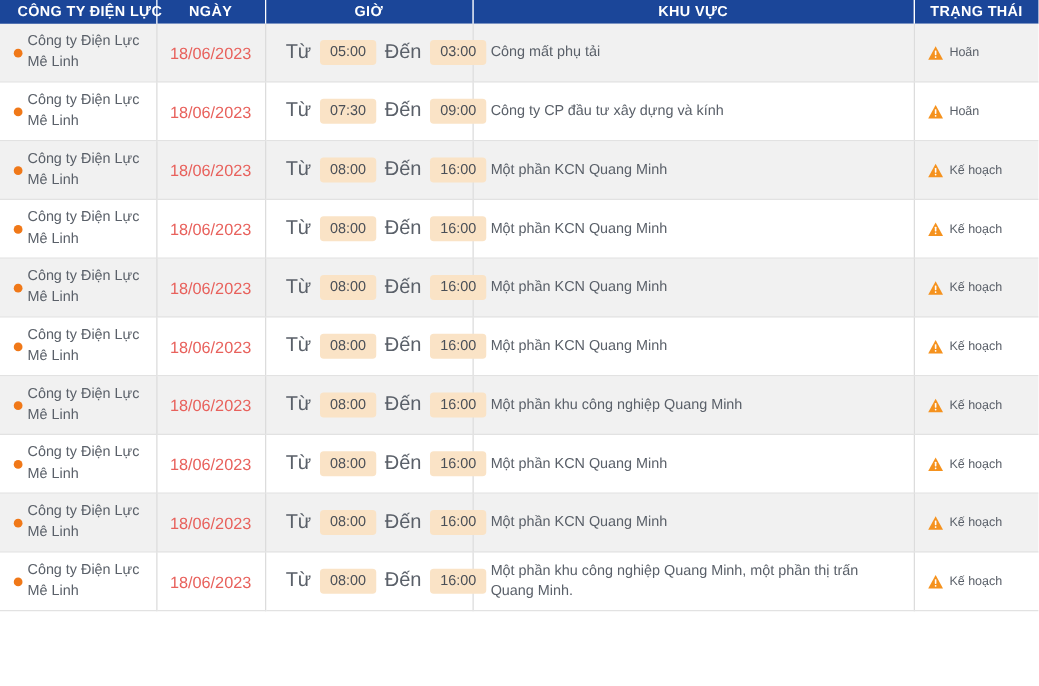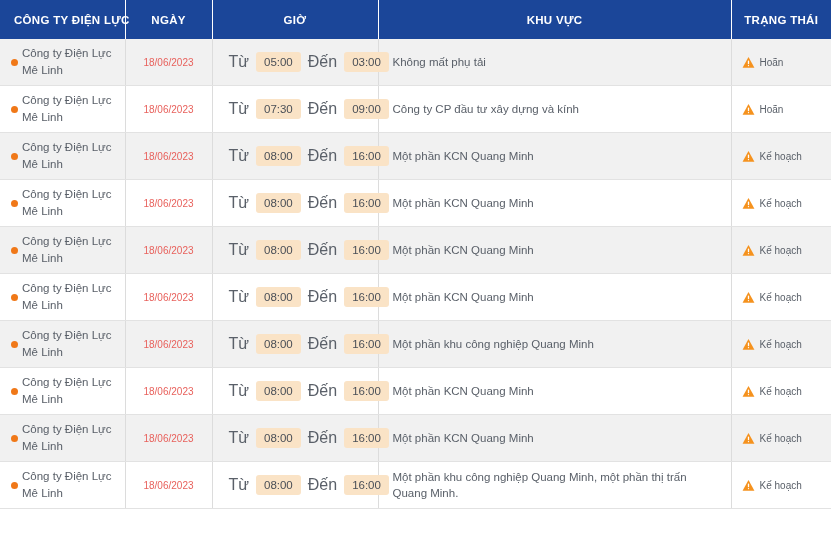--- a/index.html
+++ b/index.html
@@ -21,21 +21,21 @@
     table-layout: fixed;
   }
   
   thead th {
     background: #1b4699;
     color: #ffffff;
     font-size: 11.5px;
     font-weight: bold;
     letter-spacing: 0.3px;
     text-transform: uppercase;
-    height: 39px;
+    height: 19px;
     padding: 0 8px;
     text-align: center;
     vertical-align: middle;
     border-right: 1px solid #ffffff;
     box-sizing: border-box;
     white-space: nowrap;
   }
   thead th.th-company { text-align: left; padding-left: 14px; }
   thead th:last-child { border-right: none; }
 
@@ -77,21 +77,21 @@
     width: 7px;
     height: 7px;
     border-radius: 50%;
     background: #f07818;
   }
 
   
   td.date {
     text-align: center;
     color: #e8615c;
-    font-size: 10px;
+    font-size: 13px;
     white-space: nowrap;
   }
 
   
   td.time {
     padding: 0 10px;
     white-space: nowrap;
   }
   .time-inner {
     display: flex;
@@ -169,21 +169,21 @@
           <td class="company"><span class="dot"></span><span>Công ty Điện Lực Mê Linh</span></td>
           <td class="date"><span>18/06/2023</span></td>
           <td class="time">
             <div class="time-inner">
               <span class="time-label">Từ</span>
               <span class="time-chip">05:00</span>
               <span class="time-label">Đến</span>
               <span class="time-chip">03:00</span>
             </div>
           </td>
-          <td class="area"><span>Không mất phụ tải</span></td>
+          <td class="area"><span>Công mất phụ tải</span></td>
           <td class="status">
             <div class="status-inner">
               <svg class="warn-icon" viewBox="0 0 16 16">
                 <path d="M8 1.2 L15.3 14.4 L0.7 14.4 Z" fill="#f5921e"></path>
                 <rect x="7.2" y="5.4" width="1.6" height="4.6" rx="0.6" fill="#ffffff"></rect>
                 <rect x="7.2" y="11.0" width="1.6" height="1.7" rx="0.6" fill="#ffffff"></rect>
               </svg>
               <span class="status-text">Hoãn</span>
             </div>
           </td>

